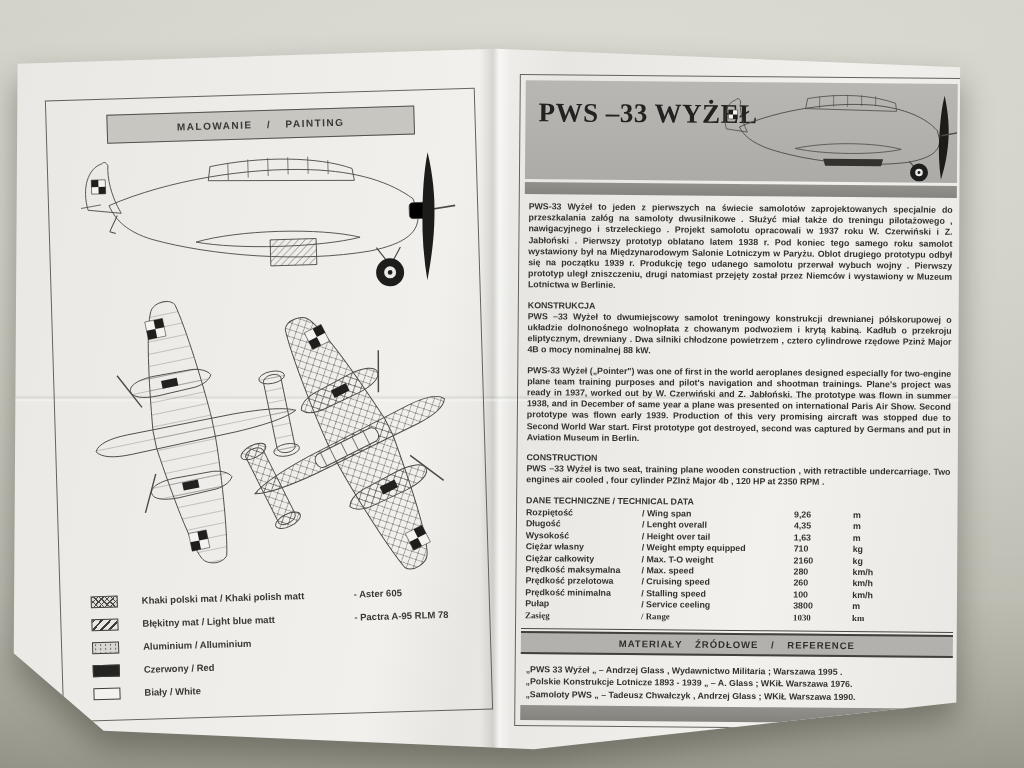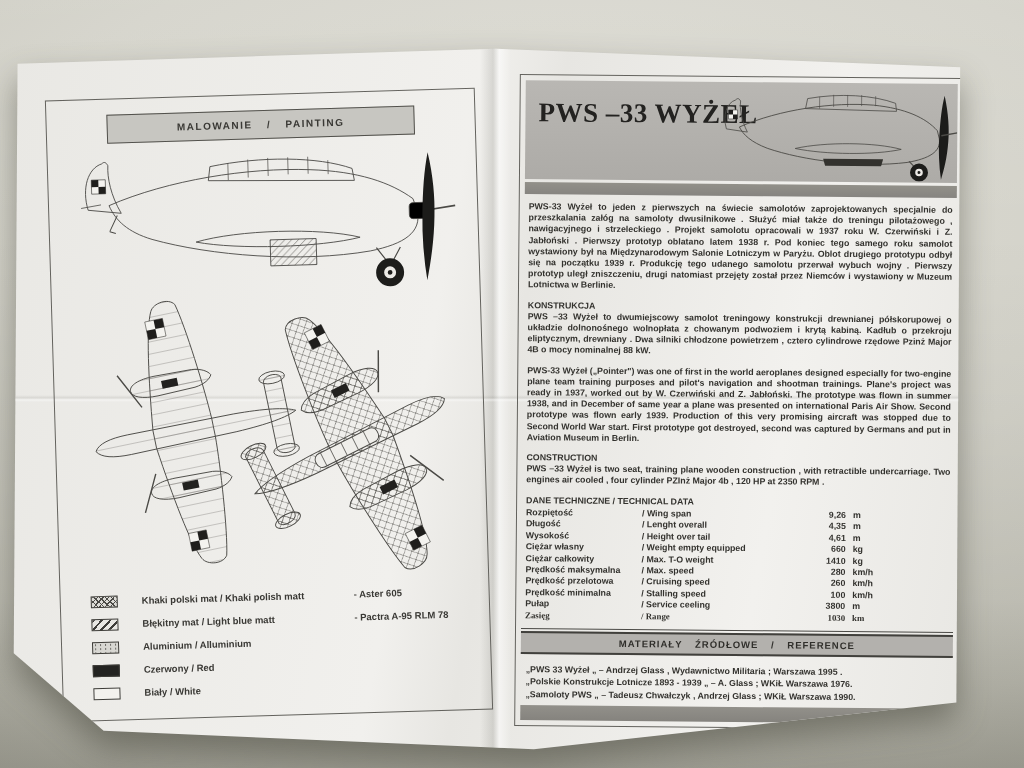--- a/index.html
+++ b/index.html
@@ -48,21 +48,21 @@
   .title-band{position:relative;margin:5px 5px 0 5px;height:99px;background:linear-gradient(180deg,#b9b7b3,#adaba7);overflow:hidden;}
   .title-band h1{margin:17px 0 0 13px;font-family:"Liberation Serif",serif;font-size:27px;font-weight:bold;
     color:#232220;letter-spacing:0.5px;}
   .title-plane{position:absolute;right:0;top:4px;}
   .dark-stripe{margin:3px 5px 0 5px;height:12px;background:linear-gradient(180deg,#929089,#868480);}
   .body-text{margin:7px 9px 0 9px;font-size:8.8px;line-height:11.2px;font-weight:bold;color:#33322e;text-align:justify;}
   .body-text p{margin:0 0 9px 0;}
   .body-text h2{margin:0;font-size:8.8px;line-height:11.2px;}
   .tech-table{margin-top:1px;}
   .tech-row{display:grid;grid-template-columns:116px 152px 52px 1fr;line-height:11.4px;}
-  .tech-row .val{text-align:right;}
+  .tech-row .val{text-align:left;}
   .tech-row .unit{padding-left:7px;}
   .tech-row.serif{font-family:"Liberation Serif",serif;}
   .rule{border-top:1px solid #4a4945;margin:7px 5px 0 5px;}
   .ref-band{margin:2px 5px 0 5px;height:19px;background:#b3b1ad;border-top:2px solid #41403c;border-bottom:2px solid #41403c;
     text-align:center;line-height:19px;font-size:9.5px;font-weight:bold;color:#302f2b;letter-spacing:1px;word-spacing:9px;}
   .refs{margin:9px 8px 0 10px;font-size:8.8px;line-height:12.5px;font-weight:bold;color:#33322e;}
   .refs p{margin:0;}
   .footer-stripe{position:absolute;left:5px;right:5px;bottom:5px;height:15px;background:linear-gradient(180deg,#92908a,#85837e);}
   svg .ln{stroke:#4b4a46;fill:none;}
 </style>
@@ -223,33 +223,33 @@
           </div>
           <div class="tech-row">
             <span>Długość</span>
               <span>/ Lenght overall</span>
               <span class="val">4,35</span>
               <span class="unit">m</span>
           </div>
           <div class="tech-row">
             <span>Wysokość</span>
               <span>/ Height over tail</span>
-              <span class="val">4,61</span>
+              <span class="val">1,63</span>
               <span class="unit">m</span>
           </div>
           <div class="tech-row">
             <span>Ciężar własny</span>
               <span>/ Weight empty equipped</span>
-              <span class="val">660</span>
+              <span class="val">710</span>
               <span class="unit">kg</span>
           </div>
           <div class="tech-row">
             <span>Ciężar całkowity</span>
               <span>/ Max. T-O weight</span>
-              <span class="val">1410</span>
+              <span class="val">2160</span>
               <span class="unit">kg</span>
           </div>
           <div class="tech-row">
             <span>Prędkość maksymalna</span>
               <span>/ Max. speed</span>
               <span class="val">280</span>
               <span class="unit">km/h</span>
           </div>
           <div class="tech-row">
             <span>Prędkość przelotowa</span>

